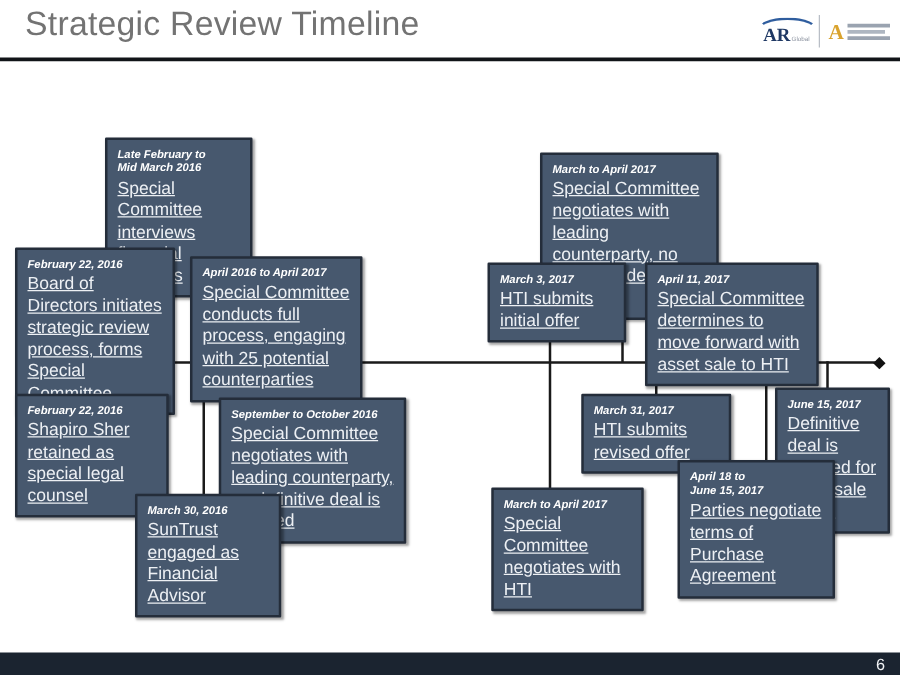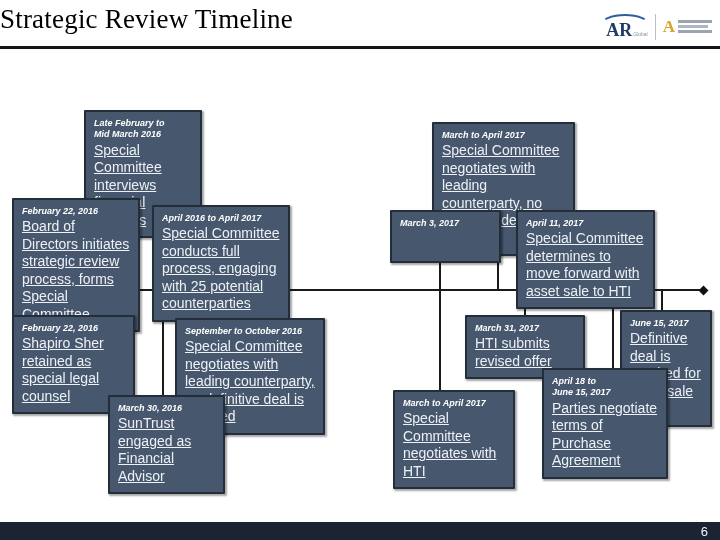--- a/index.html
+++ b/index.html
@@ -3,33 +3,33 @@
 <meta charset="utf-8">
 <style>
   html,body { margin:0; padding:0; background:#ffffff; }
   .slide {
     position:relative; width:720px; height:540px; background:#ffffff;
     font-family:"Liberation Sans", sans-serif; overflow:hidden;
   }
 
   
   .title {
-    position:absolute; left:0; top:4px; margin:0;
-    font-family:Liberation Serif, serif; font-weight:normal;
-    font-size:27px; color:#000000; letter-spacing:0.2px;
+    position:absolute; left:20px; top:4px; margin:0;
+    font-family:Liberation Sans, sans-serif; font-weight:normal;
+    font-size:27px; color:#737373; letter-spacing:0.2px;
   }
   .title-rule { position:absolute; left:0; top:46px; width:720px; height:3px; background:#111418; }
 
   .logo-wrap { position:absolute; top:12px; right:8px; display:flex; align-items:center; gap:7px; }
   .ar-logo { position:relative; padding-top:8px; }
   .ar-arc {
     position:absolute; left:-6px; top:2px; width:46px; height:18px;
     border:2.5px solid transparent; border-top:2.5px solid #2f5d9e; border-radius:50%;
   }
-  .ar-text { font-family:"Liberation Serif", serif; font-weight:bold; font-size:18px; color:#1f3864; }
+  .ar-text { font-family:"Liberation Serif", serif; font-weight:bold; font-size:15px; color:#1f3864; }
   .ar-global { font-size:5px; color:#8c93a0; margin-left:1px; }
   .logo-divider { width:1px; height:26px; background:#b9bec6; }
   .arc-logo { display:flex; align-items:center; gap:3px; }
   .gold-a { font-family:"Liberation Serif", serif; font-weight:bold; font-size:17px; color:#d9a32e; line-height:1; }
   .tiny-lines { display:flex; flex-direction:column; gap:2px; }
   .tiny-lines div { width:34px; height:3px; background:#9aa3b0; }
   .tiny-lines div:nth-child(2) { width:30px; background:#aeb6c1; }
 
   
   .vline { position:absolute; width:2px; background:#1a1a1a; z-index:1; }
@@ -112,20 +112,21 @@
     <div class="event-desc">Special Committee conducts full process, engaging with 25 potential counterparties</div>
   </div>
 
   <div class="event-box" style="left:432px; top:122px; width:143px; min-height:58px;">
     <div class="event-date">March to April 2017</div>
     <div class="event-desc">Special Committee negotiates with leading counterparty, no definitive deal is reached</div>
   </div>
 
   <div class="event-box" style="left:390px; top:210px; width:111px; min-height:53px;">
     <div class="event-date">March 3, 2017</div>
+    <div class="event-desc">HTI submits initial offer</div>
   </div>
 
   <div class="event-box" style="left:516px; top:210px; width:139px; min-height:50px;">
     <div class="event-date">April 11, 2017</div>
     <div class="event-desc">Special Committee determines to move forward with asset sale to HTI</div>
   </div>
 
   <div class="event-box" style="left:12px; top:315px; width:123px; min-height:53px;">
     <div class="event-date">February 22, 2016</div>
     <div class="event-desc">Shapiro Sher retained as special legal counsel</div>

